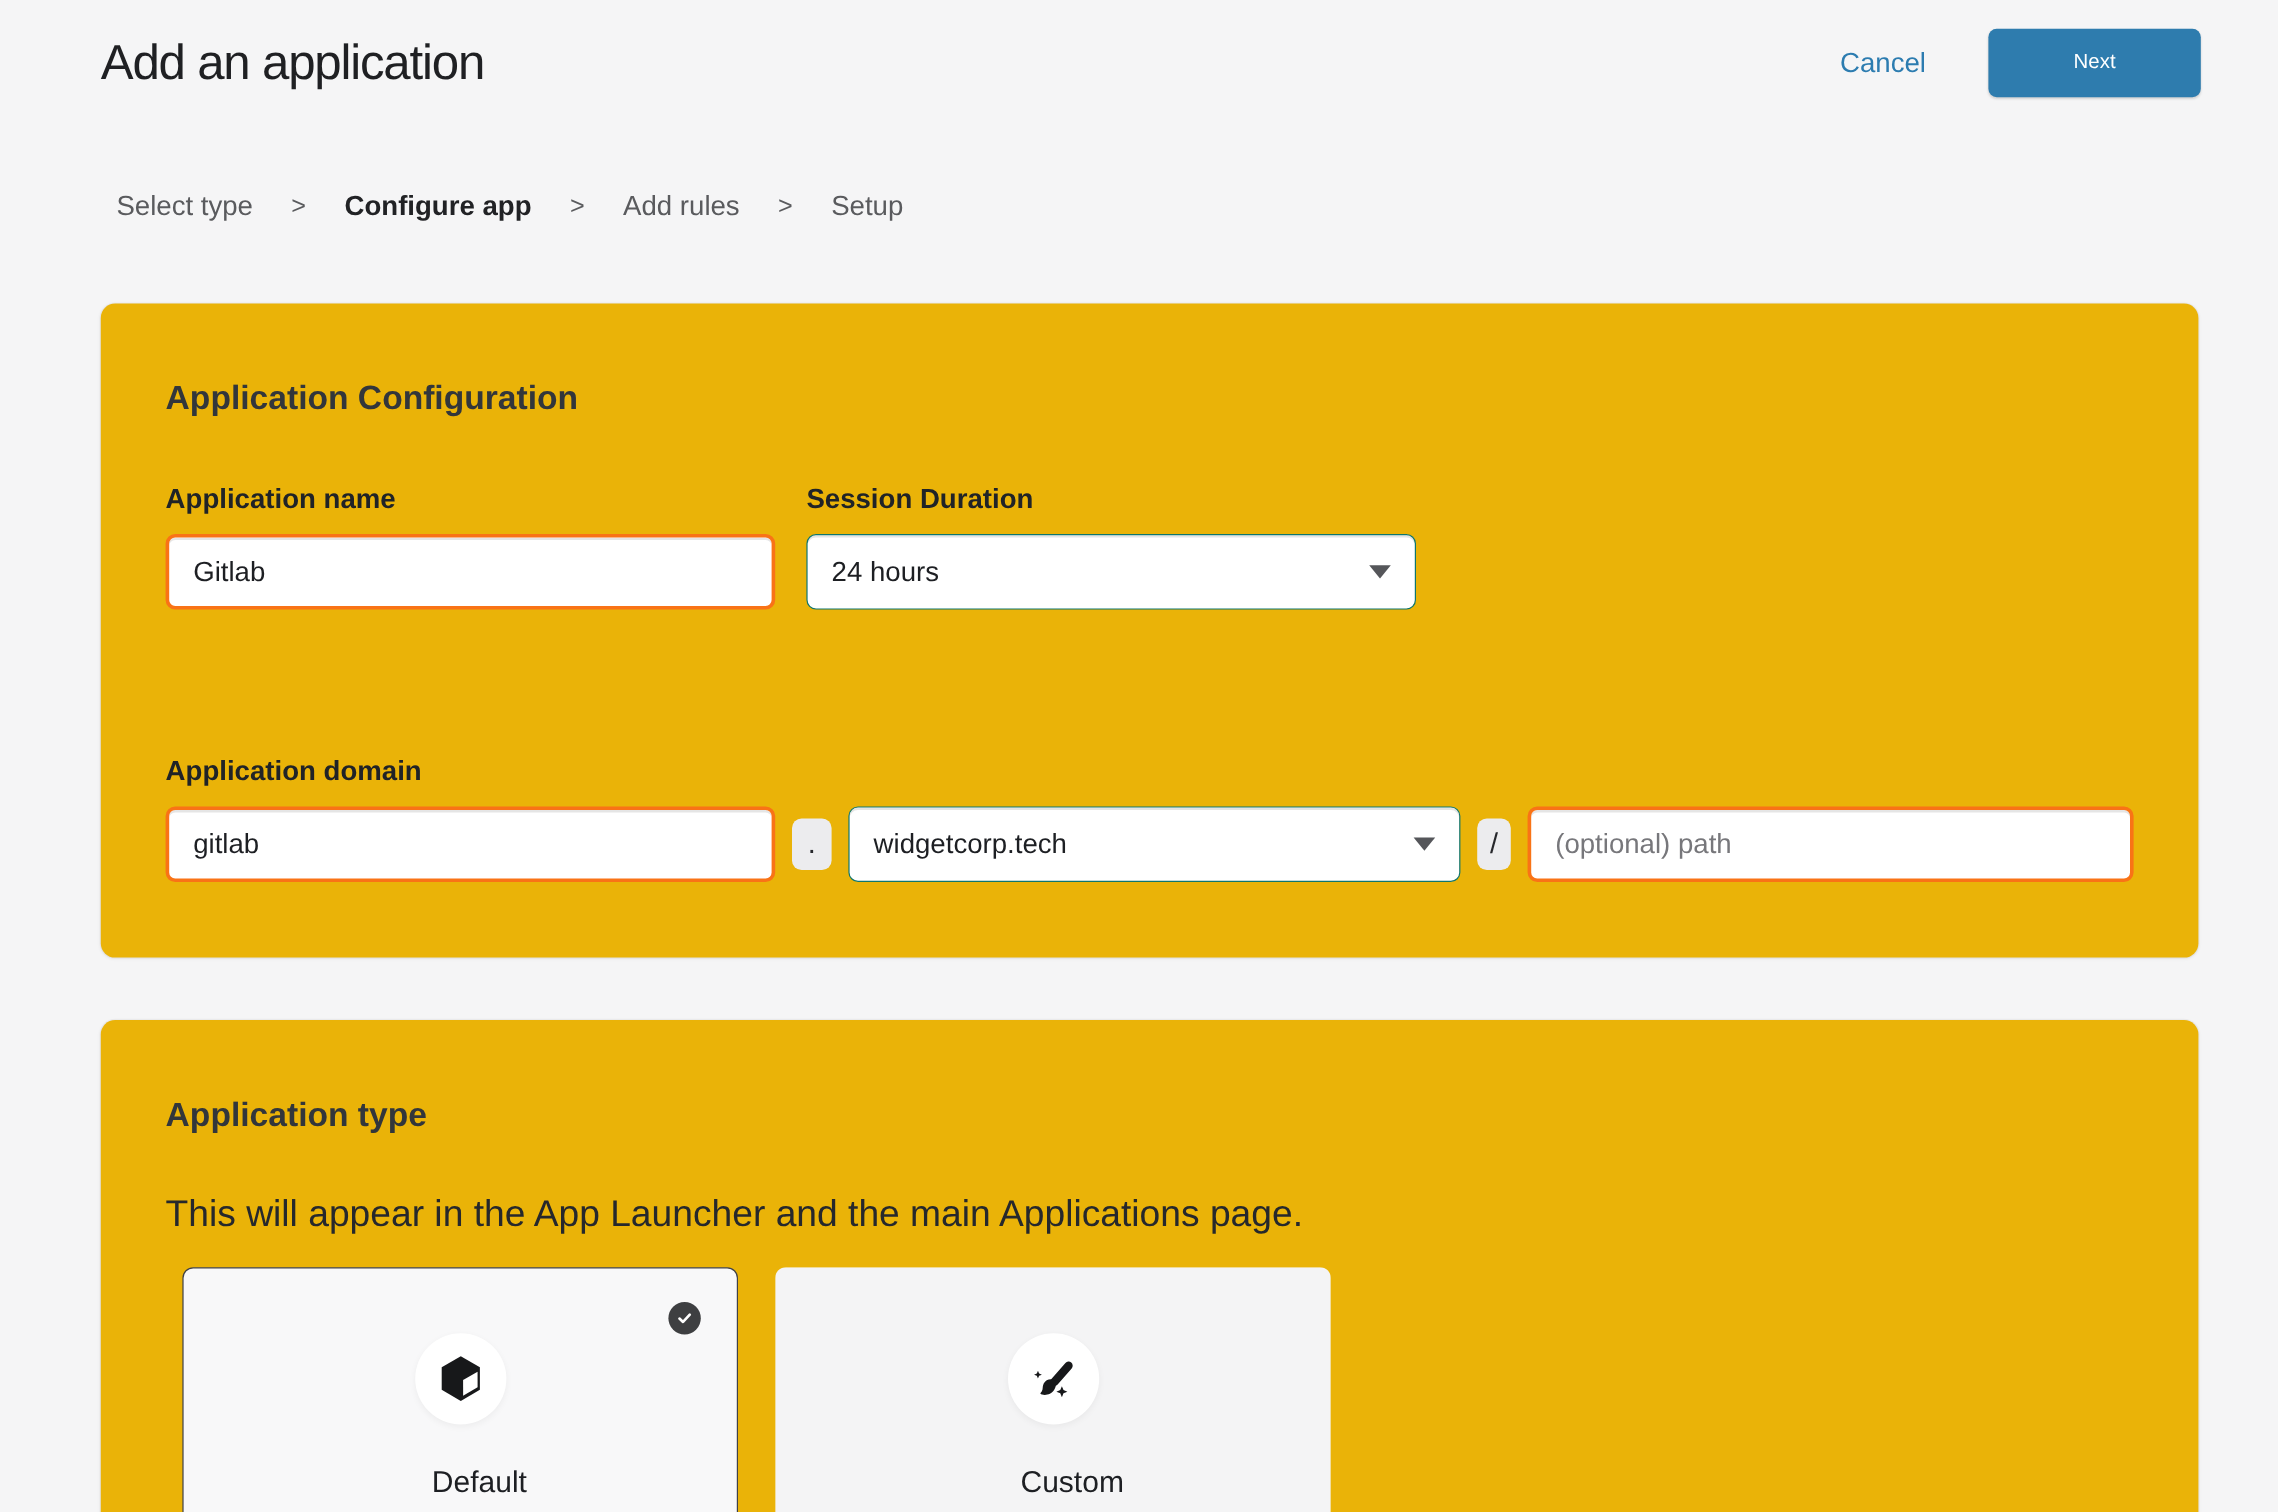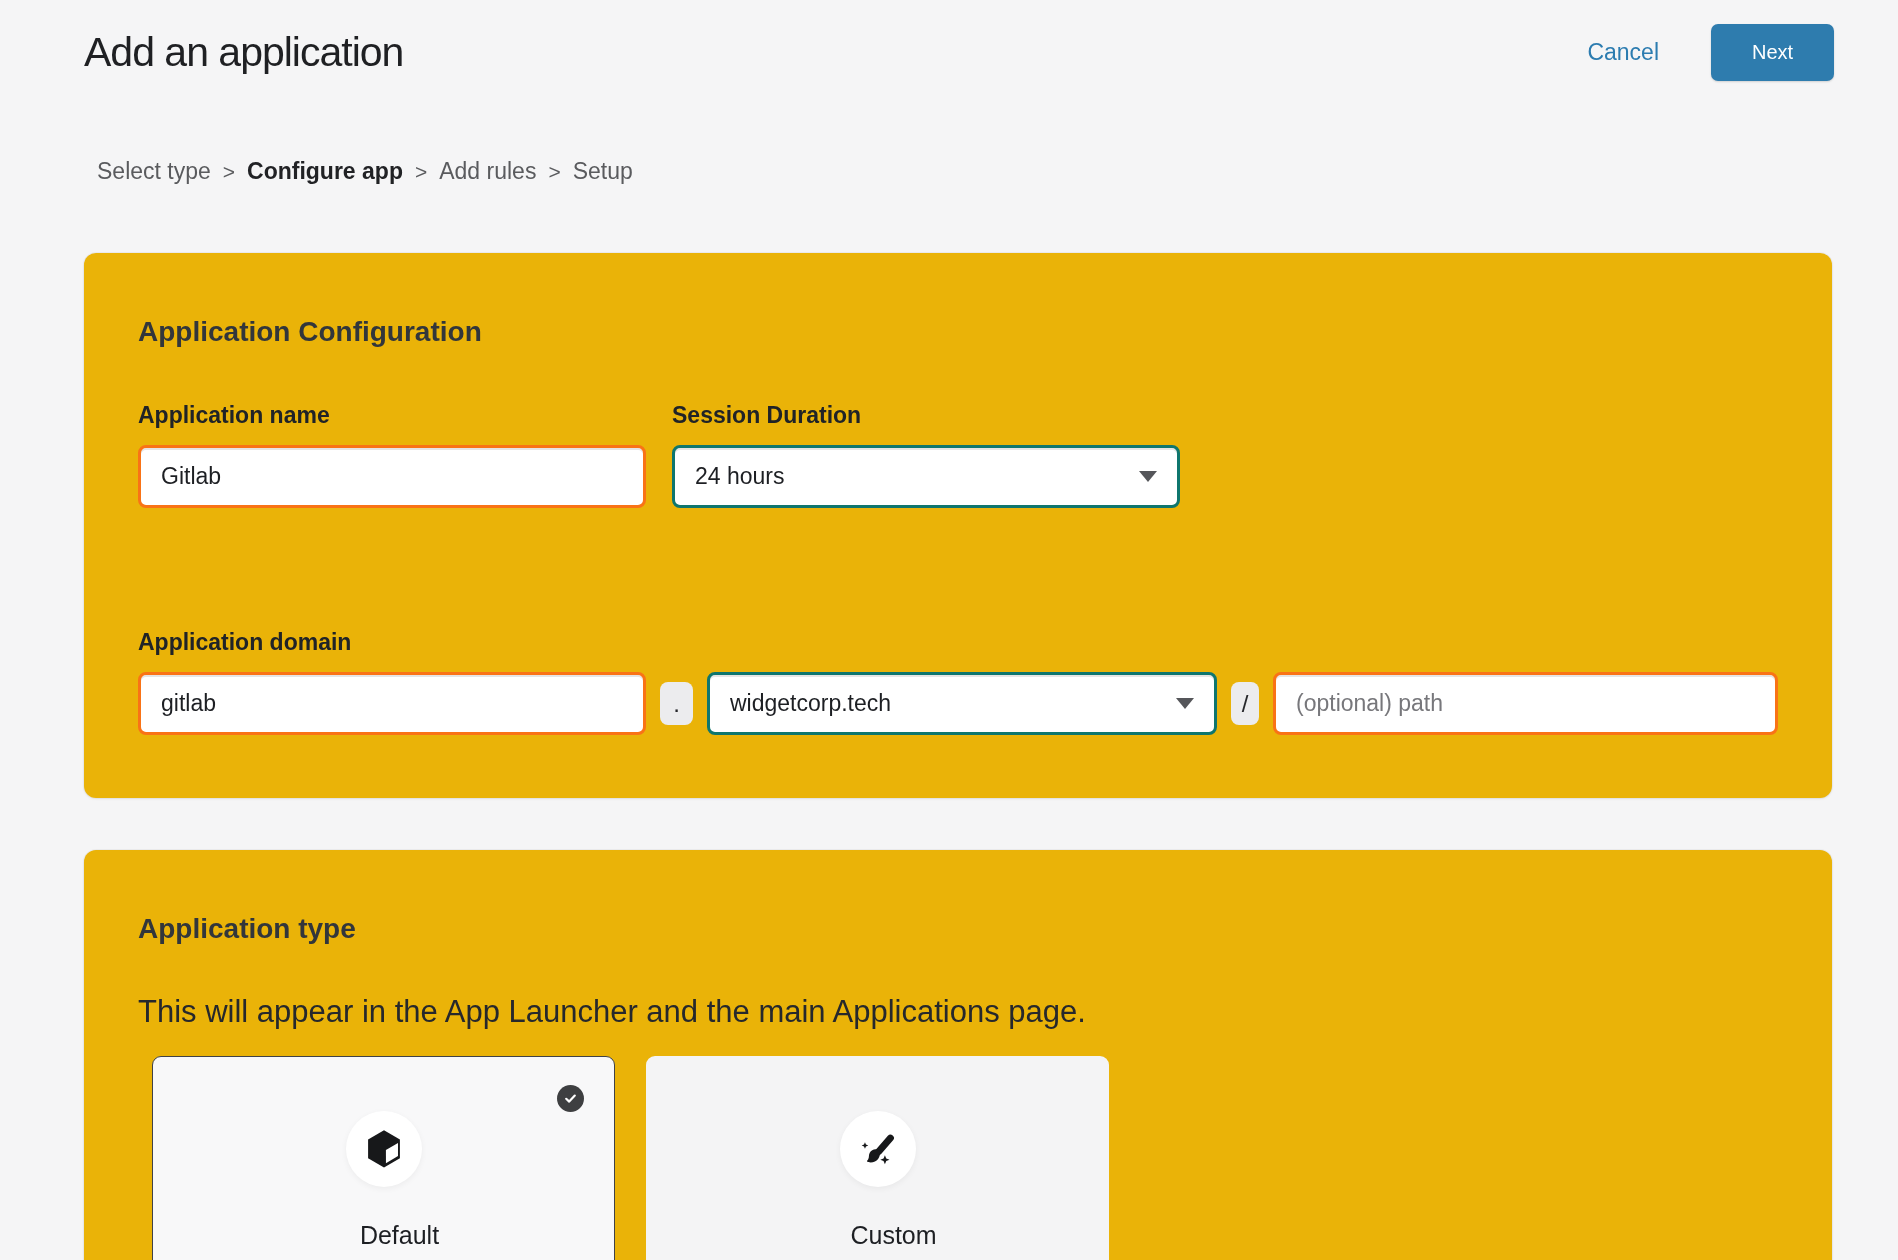--- a/index.html
+++ b/index.html
@@ -18,28 +18,28 @@
   }
   .page-title {
     font-size: 41px; font-weight: 400; letter-spacing: -1px; color: #1f2023;
   }
   .header-actions { display: flex; align-items: center; gap: 52px; }
   .cancel-link {
     font-size: 23px; color: #2c7cb0; cursor: pointer; background: none; border: none;
     font-family: inherit;
   }
   .next-btn {
-    width: 123px; height: 57px; background: #2e7cae; color: #ffffff;
-    border: none; border-radius: 7px; font-size: 20px; font-family: inherit;
+    width: 177px; height: 57px; background: #2e7cae; color: #ffffff;
+    border: none; border-radius: 7px; font-size: 17px; font-family: inherit;
     cursor: pointer; box-shadow: 0 1px 2px rgba(0,0,0,0.15);
   }
 
   
   .breadcrumb {
-    display: flex; align-items: center; gap: 12px;
+    display: flex; align-items: center; gap: 32px;
     margin: 68px 0 0 97px; font-size: 23px; color: #5a5b5e;
   }
   .crumb { cursor: pointer; }
   .crumb.active { font-weight: 700; color: #212225; cursor: default; }
   .crumb-sep { color: #5a5b5e; font-size: 21px; }
 
   
   .card {
     width: 1748px; margin-left: 84px; background: #eab308; border-radius: 12px;
     box-shadow: 0 0 0 1px rgba(0,0,0,0.035), 0 1px 3px rgba(0,0,0,0.06);
@@ -58,21 +58,21 @@
     display: block; width: 100%; height: 63px; margin-top: 16px;
     border: 3px solid #f97316; border-radius: 8px; background: #ffffff;
     box-shadow: inset 0 2px 0 rgba(0,0,0,0.10);
     font-size: 23px; font-family: inherit; color: #1d1f23; padding: 0 20px; outline: none;
   }
   .text-input::placeholder { color: #77777b; }
 
   .select-box {
     display: flex; align-items: center; justify-content: space-between;
     width: 100%; height: 63px; margin-top: 16px; padding: 0 20px;
-    border: 3px solid #0f766e; border-radius: 8px; background: #ffffff;
+    border: 1px solid #0f766e; border-radius: 8px; background: #ffffff;
     box-shadow: inset 0 2px 0 rgba(0,0,0,0.10);
     font-size: 23px; color: #1d1f23; cursor: pointer;
   }
   .caret-down {
     width: 0; height: 0; margin-left: 14px;
     border-left: 9px solid transparent; border-right: 9px solid transparent;
     border-top: 11px solid #55565a;
   }
 
   .domain-label { margin-top: 120px; }

